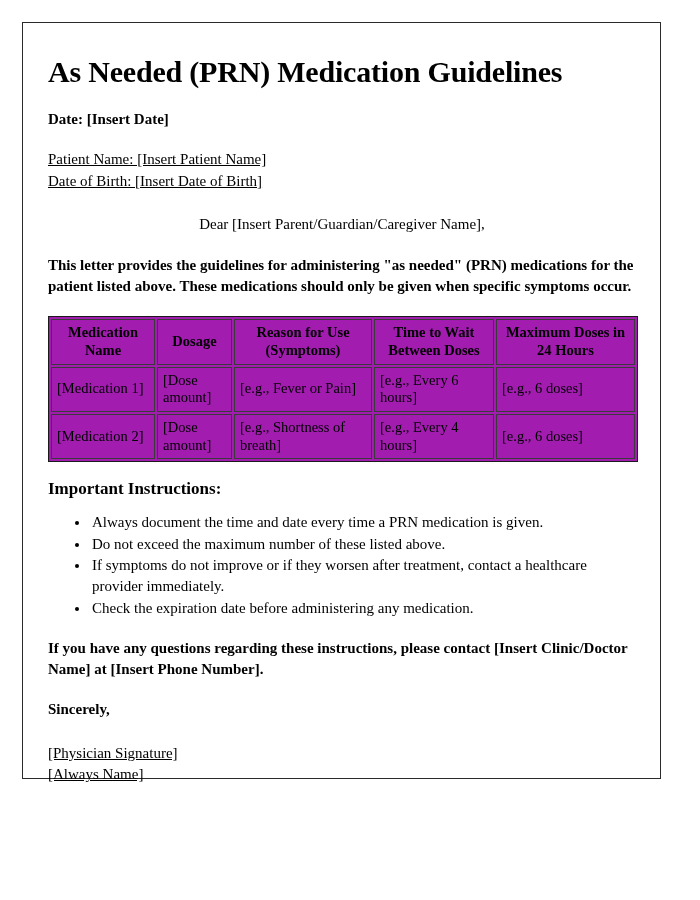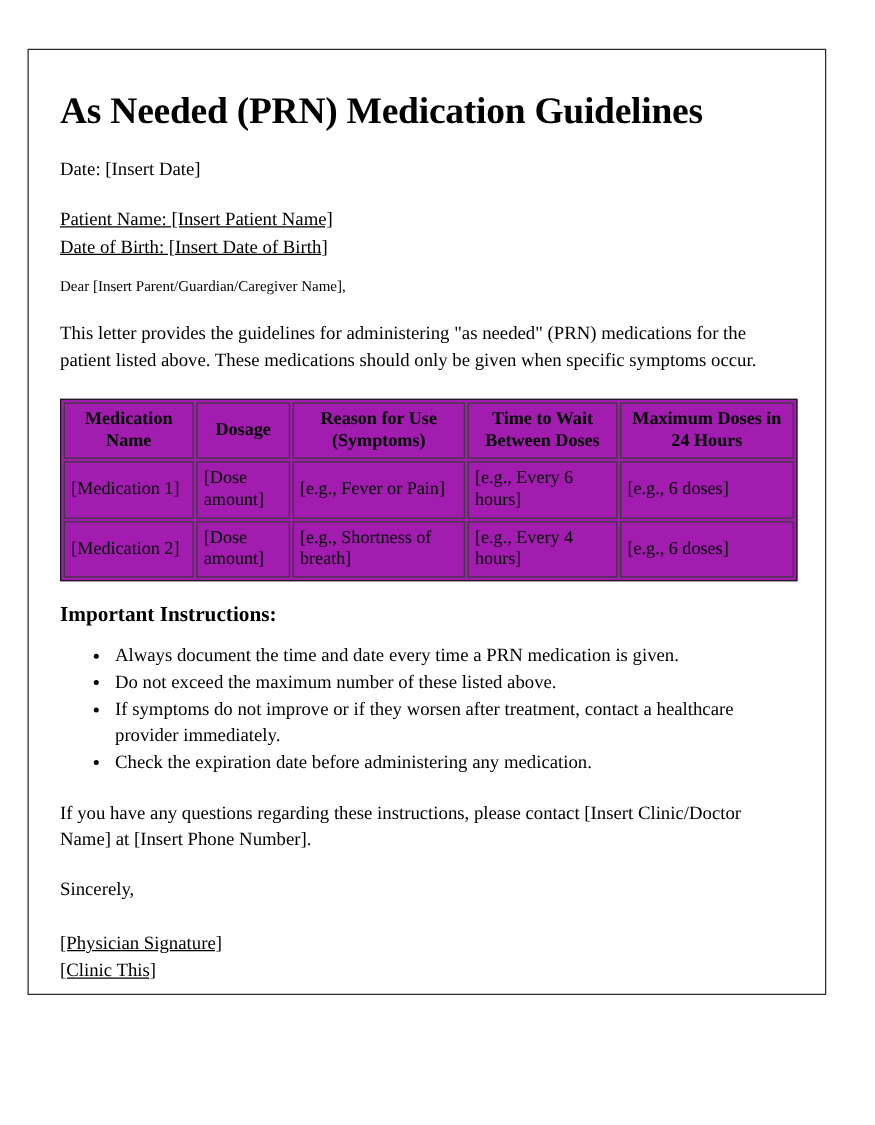--- a/index.html
+++ b/index.html
@@ -14,21 +14,21 @@
     position: relative;
     font-family: "Liberation Serif", "DejaVu Serif", serif;
     color: #000000;
     overflow: hidden;
   }
 
   
   #page-frame {
     position: absolute;
     left: 22px;
-    top: 39px;
+    top: 22px;
     width: 639px;
     height: 757px;
     border: 1.5px solid #2b2b2b;
     box-sizing: border-box;
     background: #ffffff;
   }
 
   #page-inner {
     position: absolute;
     left: 25px;
@@ -44,32 +44,34 @@
     margin: 12px 0 0 0;
     letter-spacing: -0.2px;
     white-space: nowrap;
   }
 
   
   .para {
     font-size: 15px;
     line-height: 1.42;
     margin: 19px 0 0 0;
+    font-weight: bold;
   }
   .tight-block {
     font-size: 15px;
     line-height: 1.45;
     margin: 19px 0 0 0;
   }
   .tight-block .line { display: block; text-decoration: underline; }
 
   .salutation {
-    font-size: 12px;
+    font-size: 15px;
     line-height: 1.42;
-    margin: 12px 0 0 0;
+    margin: 22px 0 0 0;
+    text-align: center;
   }
 
   
   .med-table-wrap {
     margin: 19px 0 0 0;
   }
   table.med-table {
     border-collapse: separate;
     border-spacing: 2px;
     border: 1.5px solid #1a1a1a;
@@ -189,17 +191,17 @@
       <li>If symptoms do not improve or if they worsen after treatment, contact a healthcare provider immediately.</li>
       <li>Check the expiration date before administering any medication.</li>
     </ul>
 
     <p class="para closing">If you have any questions regarding these instructions, please contact [Insert Clinic/Doctor Name] at [Insert Phone Number].</p>
 
     <p class="para">Sincerely,</p>
 
     <div class="tight-block signature-block">
       <span class="line">[Physician Signature]</span>
-      <span class="line">[Clinic This]</span>
+      <span class="line">[Always Name]</span>
     </div>
 
   </div>
 </div>
 
 </body></html>

